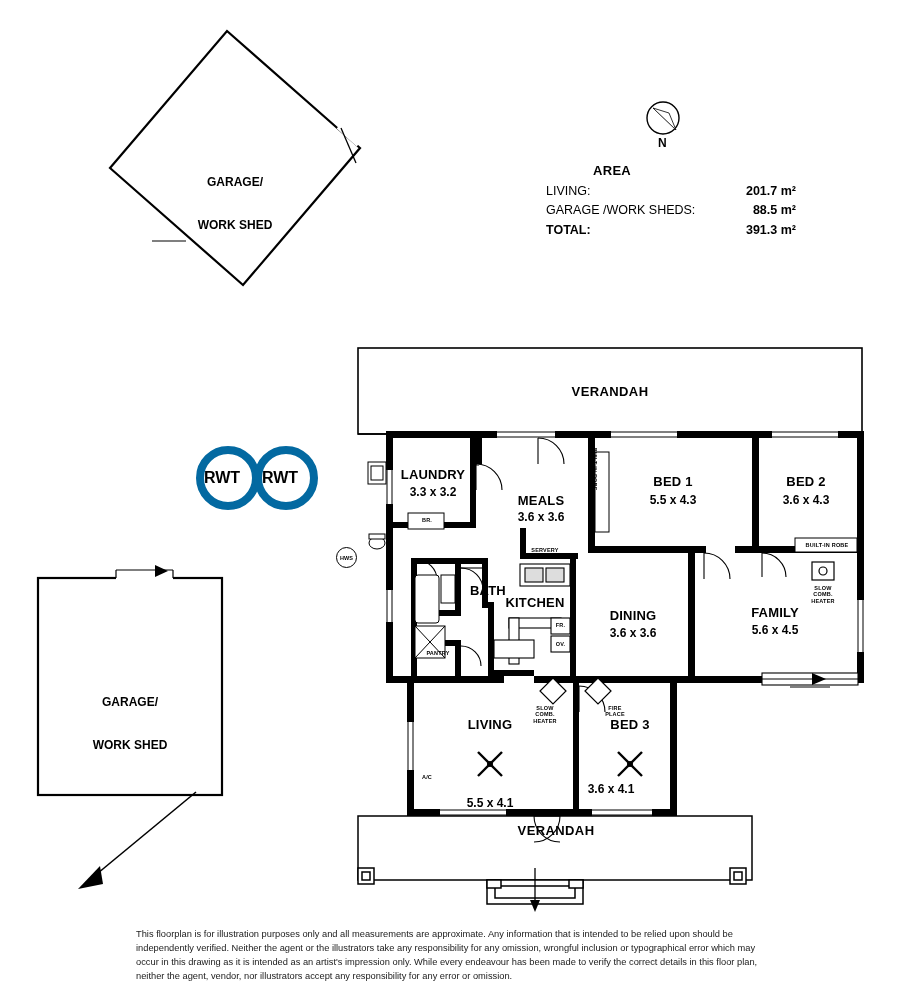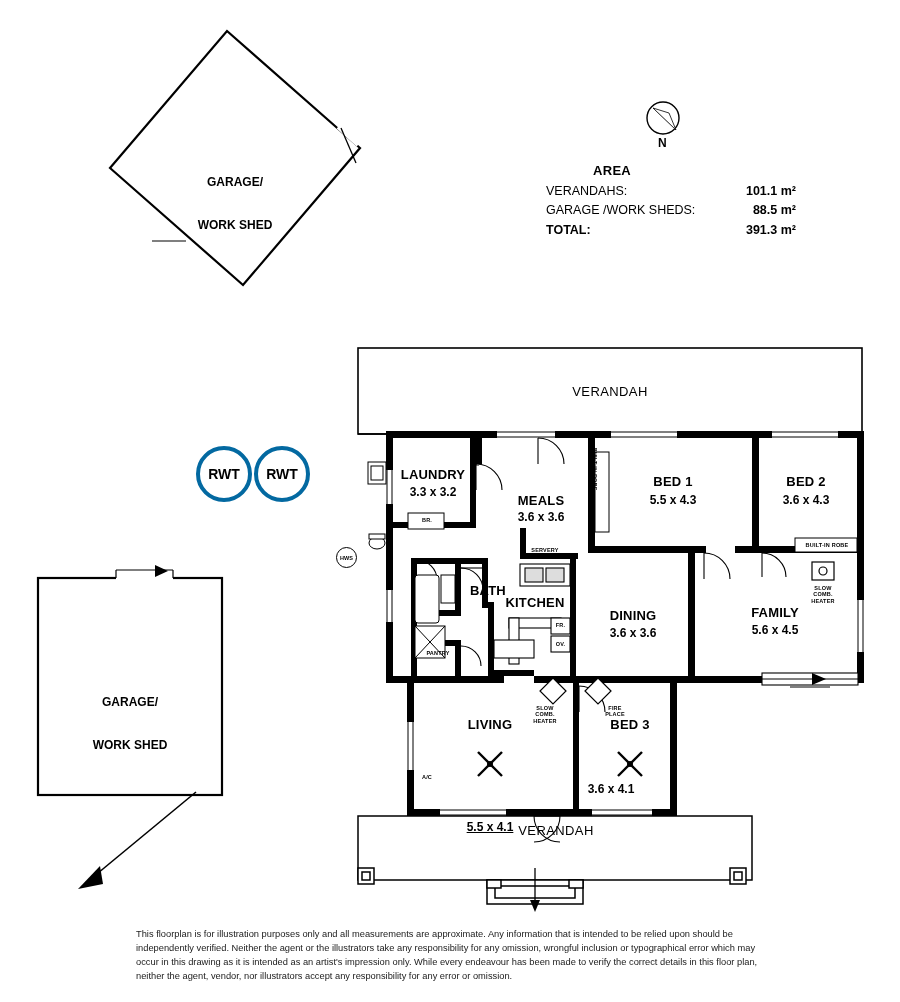--- a/index.html
+++ b/index.html
@@ -39,21 +39,21 @@
     font-size: 5.5px;
     font-weight: bold;
     letter-spacing: 0.2px;
   }
   .shed-label {
     font-weight: bold;
     font-size: 12px;
     line-height: 1.2;
   }
   .verandah-label {
-    font-weight: normal;
+    font-weight: bold;
     font-size: 13px;
     letter-spacing: 0.4px;
   }
   .area-box {
     position: absolute;
     left: 546px;
     top: 163px;
     width: 250px;
   }
   .area-title {
@@ -79,24 +79,24 @@
     top: 928px;
     width: 640px;
     font-size: 9.3px;
     line-height: 1.5;
     text-align: left;
     color: #1a1a1a;
   }
   .rwt {
     position: absolute;
     width: 48px; height: 48px;
-    border: 4px solid #0369a1;
+    border: 8px solid #0369a1;
     border-radius: 50%;
-    display: flex; align-items: center; justify-content: center;
-    font-size: 14px; font-weight: bold;
+    display: flex; align-items: center; 
+    font-size: 16px; font-weight: bold;
   }
   .hws {
     position: absolute;
     width: 19px; height: 19px;
     border: 1.5px solid #000;
     border-radius: 50%;
     display: flex; align-items: center; justify-content: center;
     font-size: 5.5px; font-weight: bold;
   }
   .compass-n {
@@ -352,22 +352,22 @@
 <div class="lbl shed-label" style="left:58px; top:666px; width:144px;">
   <div>GARAGE/</div>
   <div>WORK SHED</div>
 </div>
 
 <div class="compass-n" style="left:658px; top:136px;">N</div>
 
 <div class="area-box">
   <div class="area-title">AREA</div>
   <div class="area-row light">
-    <span class="k">VERANDAHS:</span>
-    <span class="v">101.1 m²</span>
+    <span class="k">LIVING:</span>
+    <span class="v">201.7 m²</span>
   </div>
   <div class="area-row light">
     <span class="k">GARAGE /WORK SHEDS:</span>
     <span class="v">88.5 m²</span>
   </div>
   <div class="area-row">
     <span class="k">TOTAL:</span>
     <span class="v">391.3 m²</span>
   </div>
 </div>
@@ -402,21 +402,21 @@
 
 <div class="lbl room-name" style="left:492px; top:596px; width:86px;">KITCHEN</div>
 
 <div class="lbl room-name" style="left:578px; top:609px; width:110px;">DINING</div>
 <div class="lbl room-dim" style="left:578px; top:627px; width:110px;">3.6 x 3.6</div>
 
 <div class="lbl room-name" style="left:720px; top:606px; width:110px;">FAMILY</div>
 <div class="lbl room-dim" style="left:720px; top:624px; width:110px;">5.6 x 4.5</div>
 
 <div class="lbl room-name" style="left:435px; top:718px; width:110px;">LIVING</div>
-<div class="lbl room-dim" style="left:435px; top:821px; width:110px;text-decoration:underline;">5.5 x 4.1</div>
+<div class="lbl room-dim" style="left:435px; top:797px; width:110px;">5.5 x 4.1</div>
 
 <div class="lbl room-name" style="left:575px; top:718px; width:110px;">BED 3</div>
 <div class="lbl room-dim" style="left:556px; top:783px; width:110px;">3.6 x 4.1</div>
 
 <div class="lbl tiny" style="left:587px; top:452px; width:14px; transform:rotate(90deg); transform-origin:center; line-height:1;">BUILT-IN ROBE</div>
 <div class="lbl tiny" style="left:796px; top:542px; width:62px;">BUILT-IN ROBE</div>
 <div class="lbl tiny" style="left:470px; top:452px; width:12px; transform:rotate(90deg); transform-origin:center; line-height:1;">LINEN</div>
 <div class="lbl tiny" style="left:410px; top:517px; width:34px;">BR.</div>
 <div class="lbl tiny" style="left:521px; top:547px; width:48px;">SERVERY</div>
 <div class="lbl tiny" style="left:551px; top:622px; width:19px;">FR.</div>

